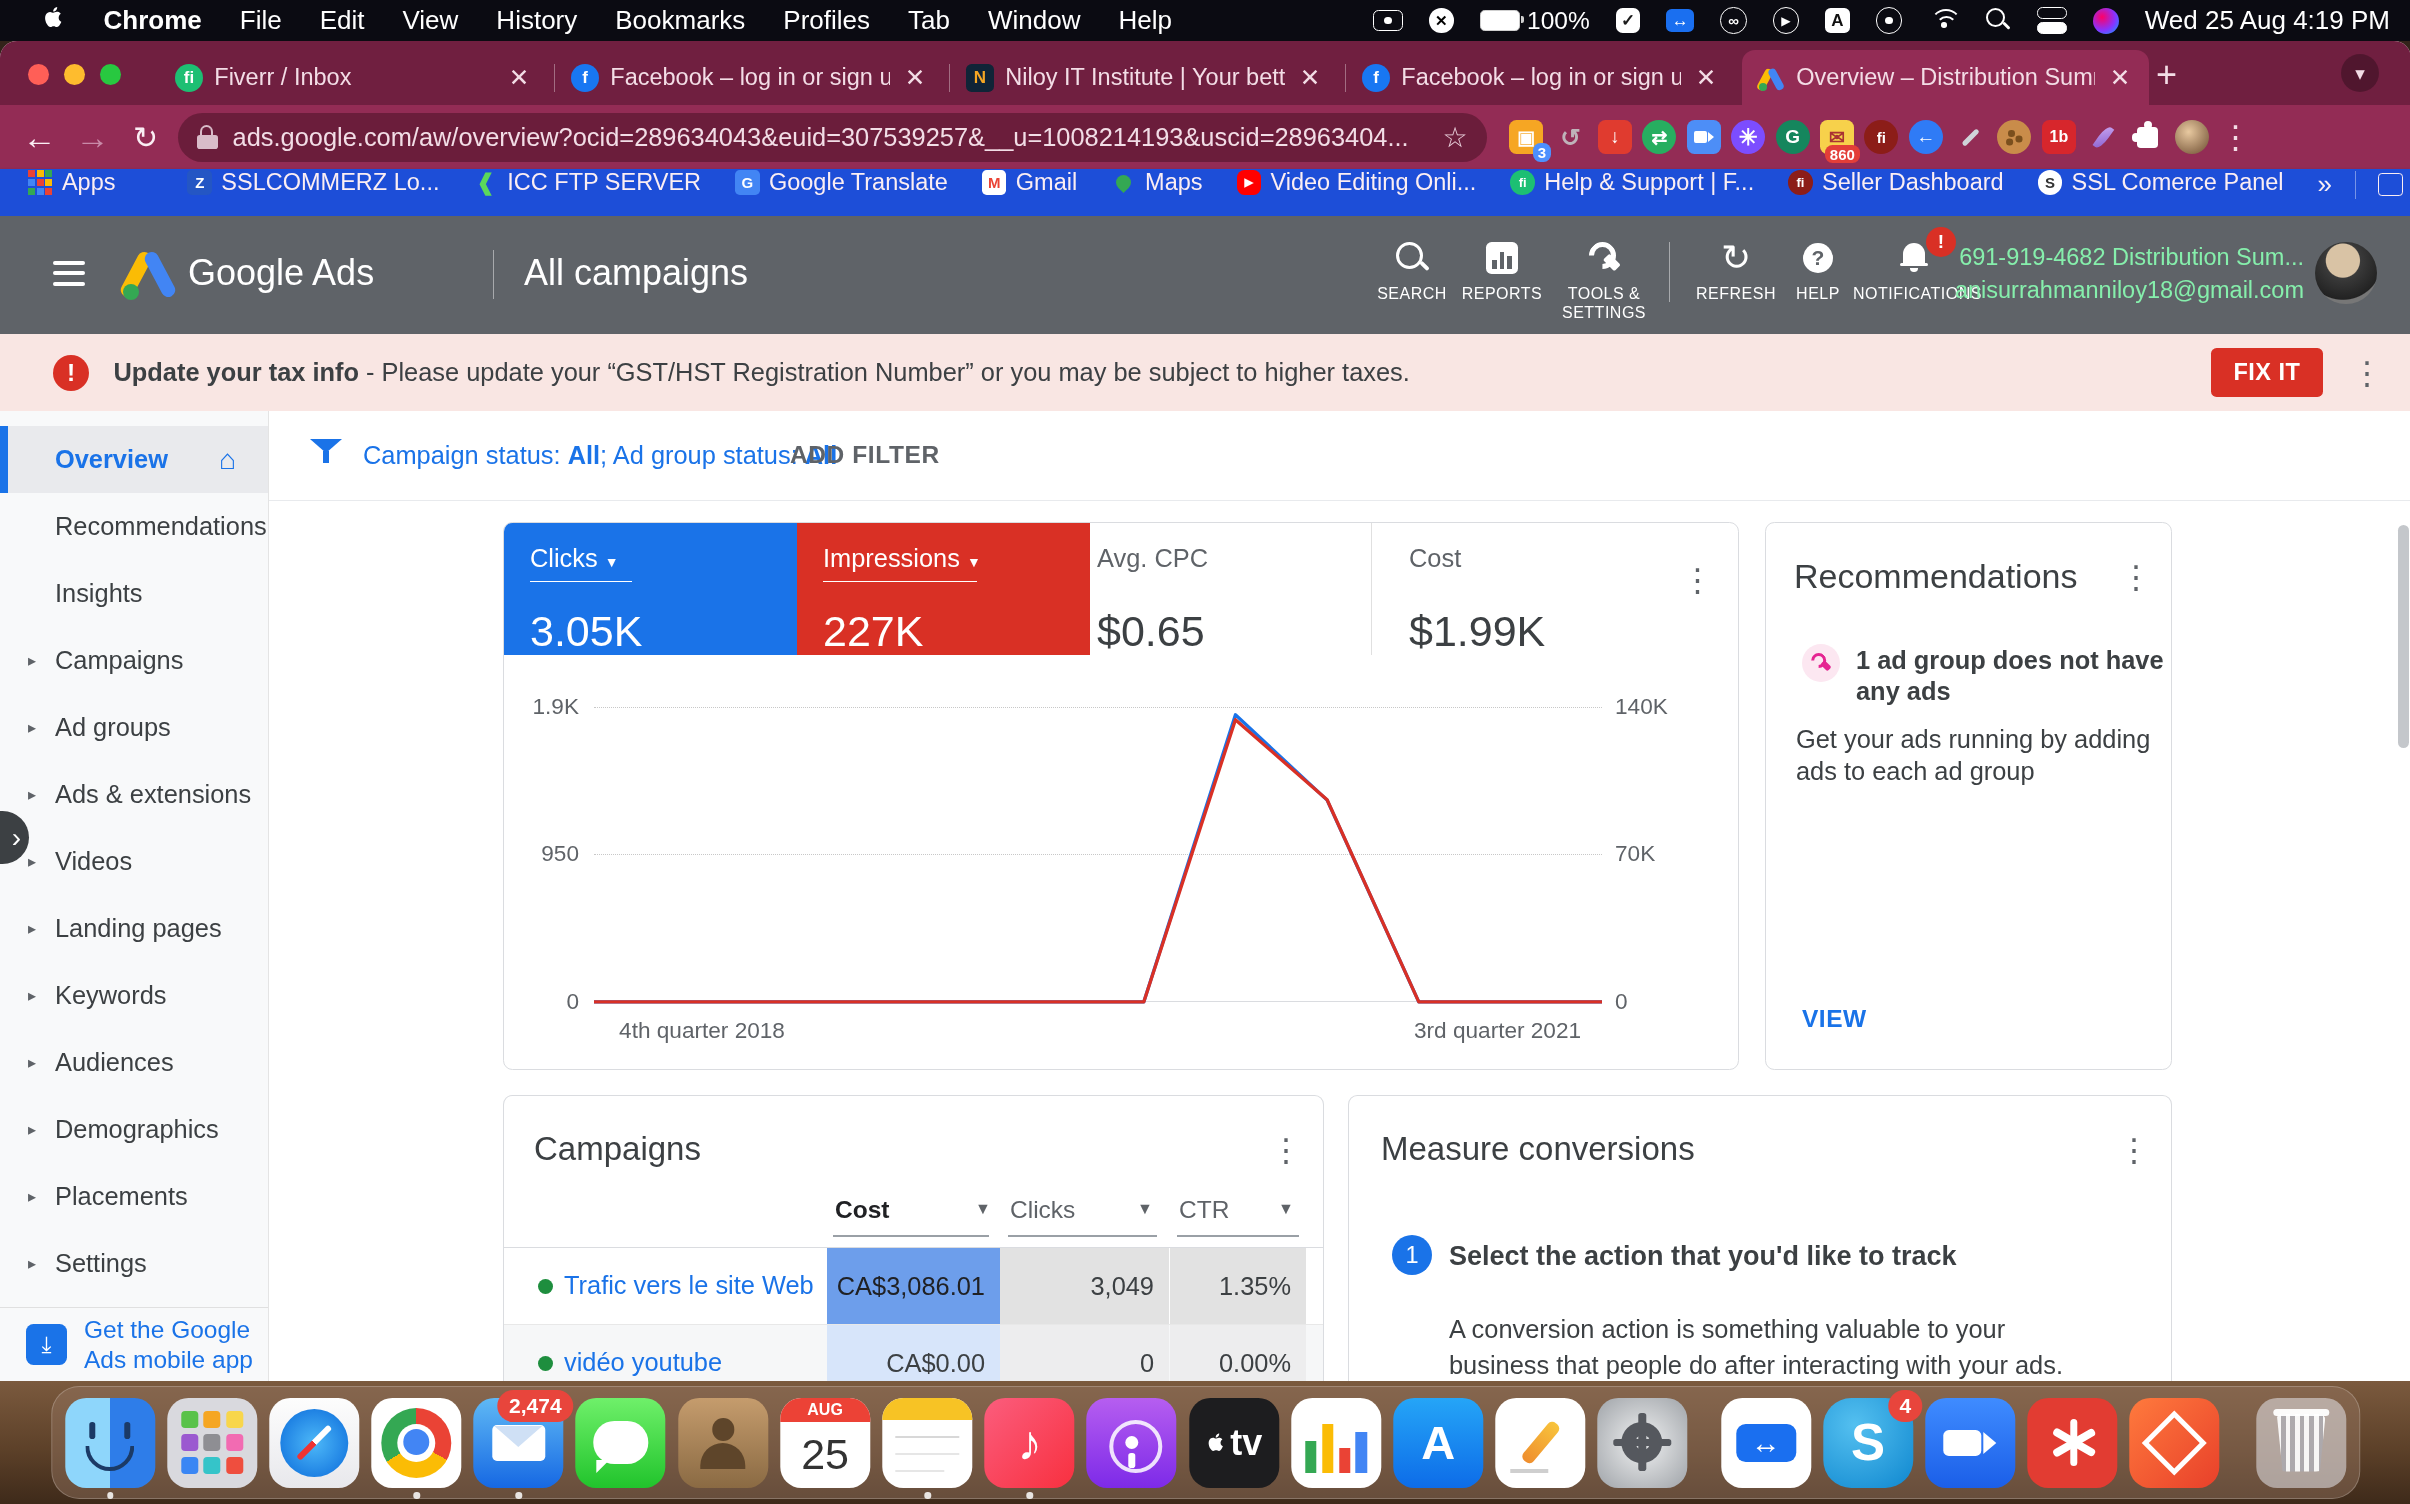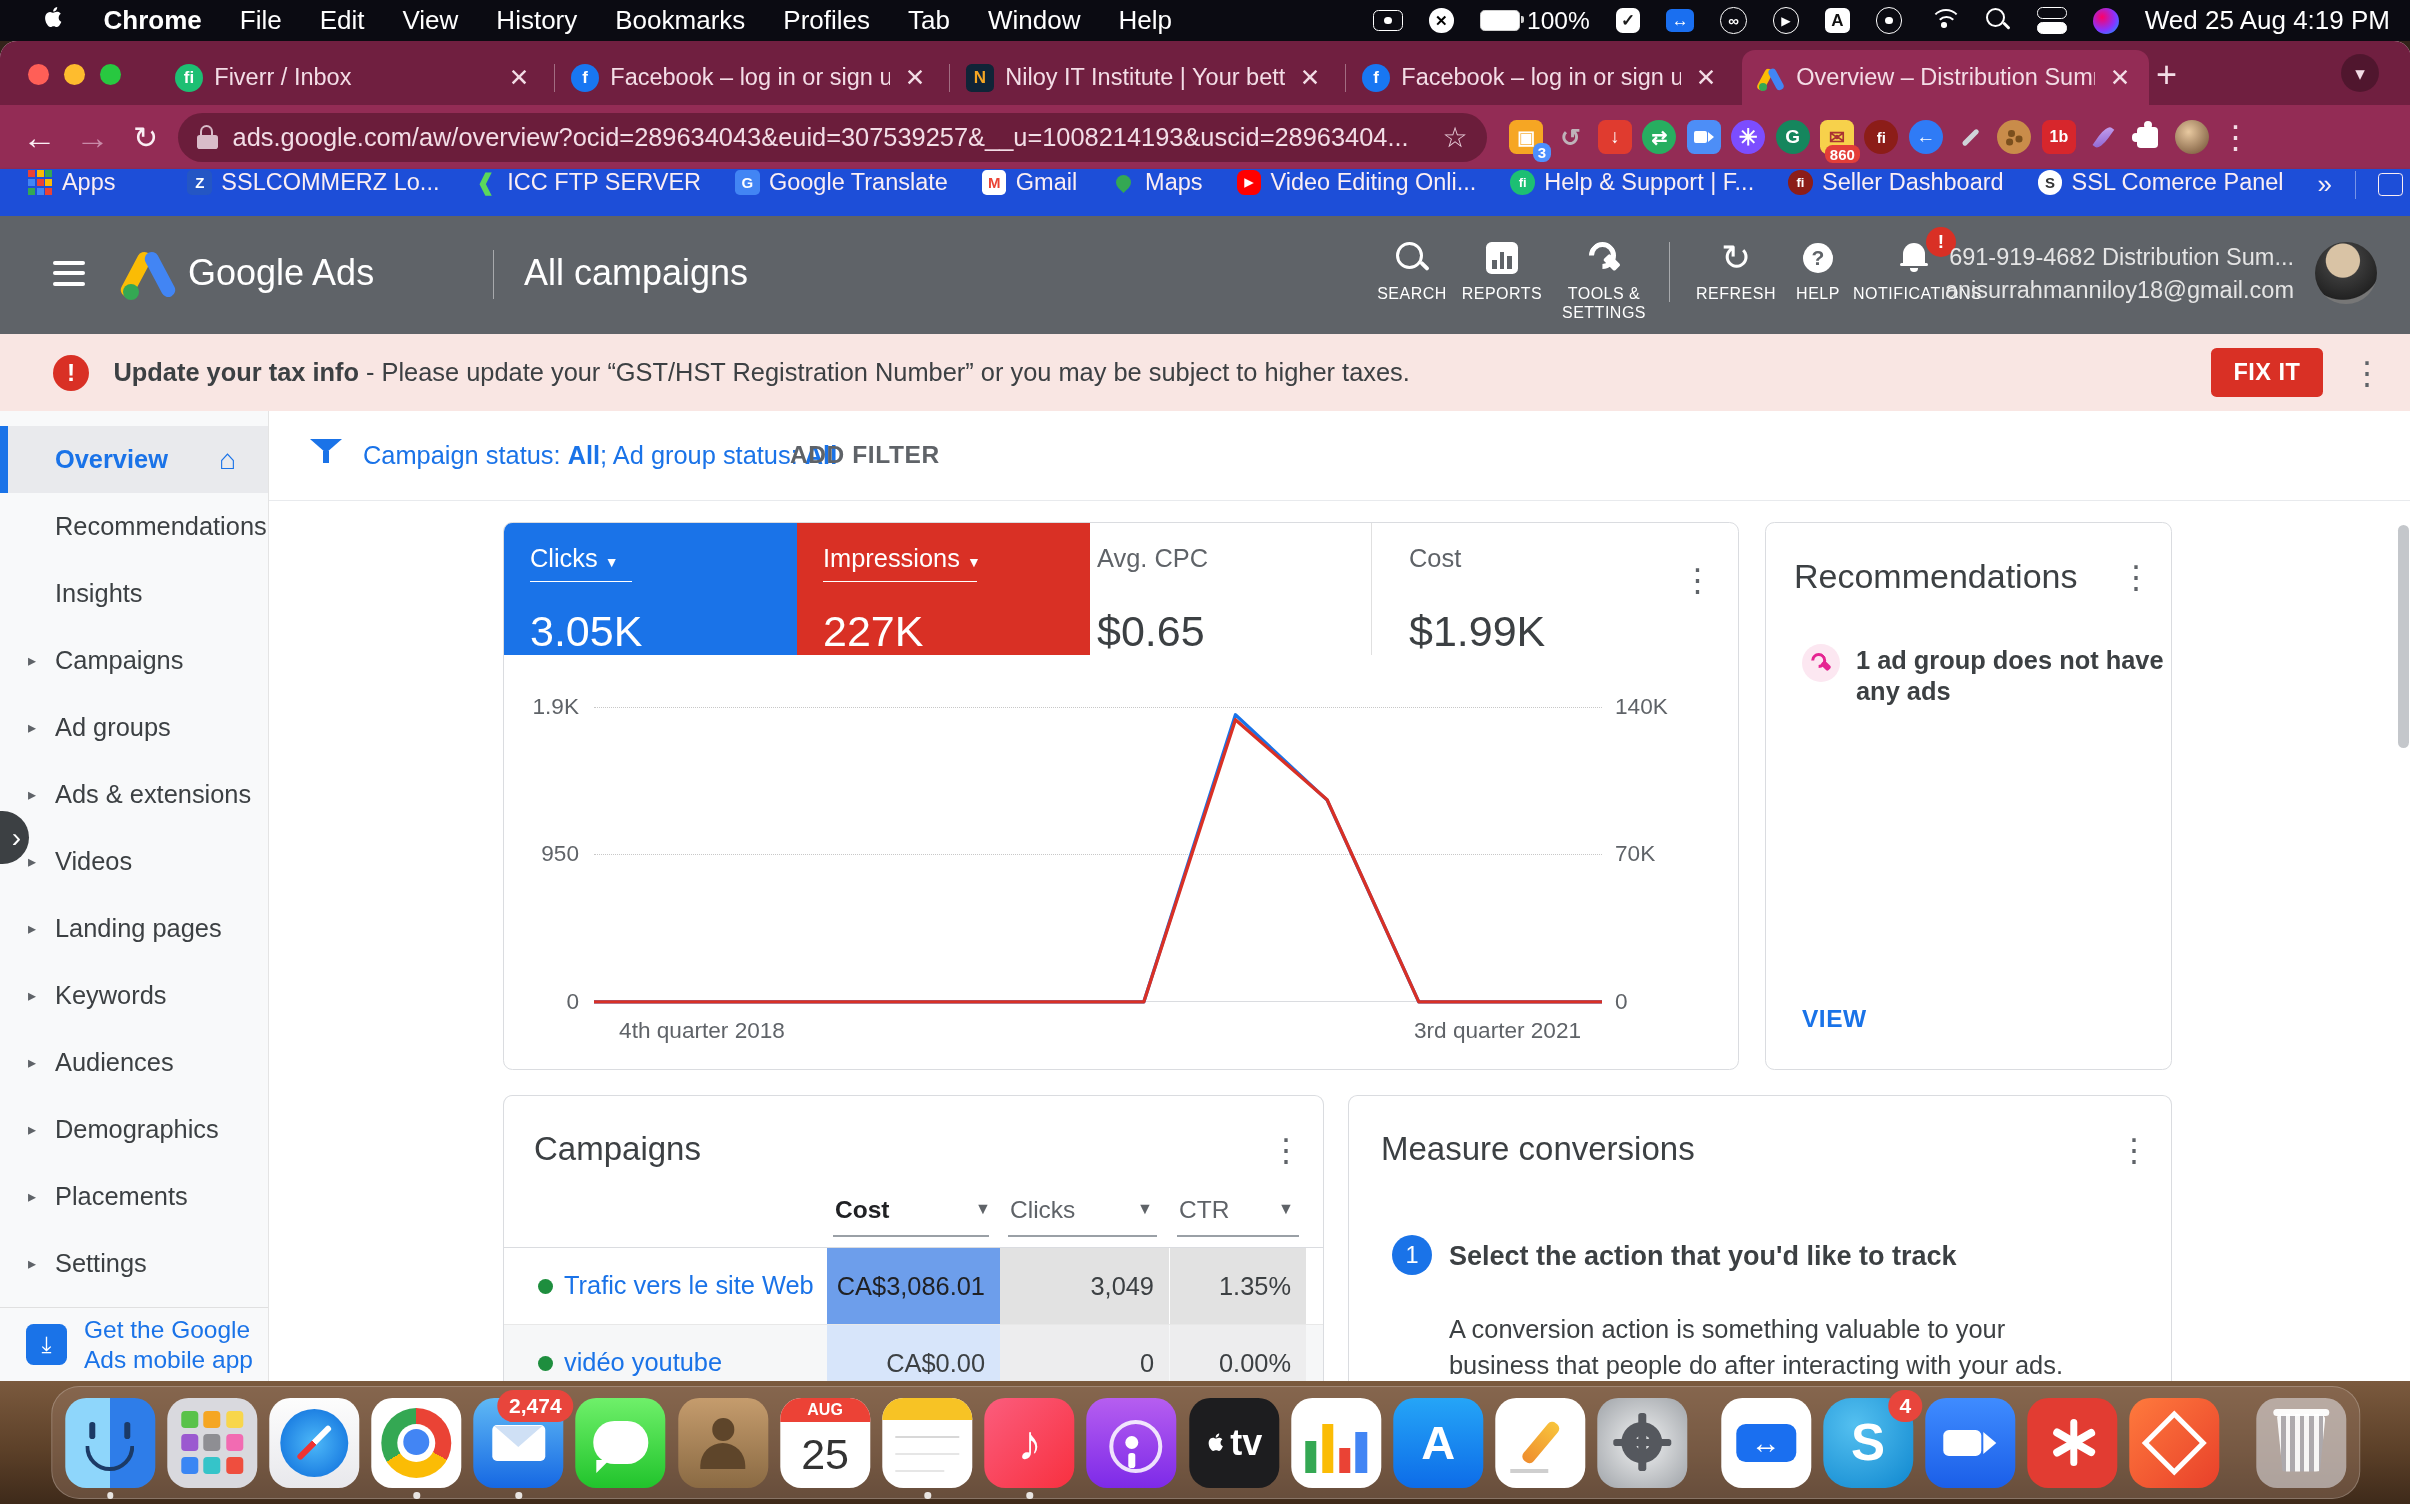--- a/index.html
+++ b/index.html
@@ -372,21 +372,21 @@
         <span class="hico">
           <span style="position:relative;width:28px;height:32px;display:inline-block;">
             <span style="position:absolute;left:2.8px;top:1.9px;width:22.6px;height:21px;background:#fff;border-radius:11.3px 11.3px 1.9px 1.9px;"></span>
             <span style="position:absolute;left:0;top:21px;width:28px;height:3.8px;background:#fff;border-radius:1.9px;"></span>
             <span style="position:absolute;left:10.4px;top:26px;width:7.5px;height:4.7px;background:#fff;border-radius:0 0 3.8px 3.8px;"></span>
           </span>
         </span>
         <div class="lbl">NOTIFICATIONS</div>
         <span style="position:absolute;left:73px;top:-11.3px;width:30px;height:30px;border-radius:50%;background:#d93025;color:#fff;font-size:19px;font-weight:bold;display:flex;align-items:center;justify-content:center;">!</span>
       </span>
-      <span style="position:absolute;right:117px;top:28px;text-align:right;color:#e5e5e5;">
+      <span style="position:absolute;right:107px;top:28px;text-align:right;color:#86efac;">
         <div style="font-size:23.5px;">691-919-4682 Distribution Sum...</div>
         <div style="font-size:23.5px;margin-top:5.6px;">anisurrahmanniloy18@gmail.com</div>
       </span>
       <span style="position:absolute;right:34px;top:26px;width:62px;height:62px;border-radius:50%;background:radial-gradient(circle at 45% 30%,#d9c3a5 30%,#3a3a3a 32%,#222 70%,#777 72%);"></span>
     </div>
 
     <div id="alertbar">
       <span style="margin-left:53px;width:36px;height:36px;border-radius:50%;background:#d93025;color:#fff;font-size:24.5px;font-weight:bold;display:flex;align-items:center;justify-content:center;flex:0 0 auto;">!</span>
       <span style="margin-left:24.5px;font-size:25.4px;color:#3c4043;">
         <b>Update your tax info</b><span> - Please update your “GST/HST Registration Number” or you may be subject to higher taxes.</span>
@@ -512,20 +512,21 @@
       <div class="card" style="left:1496px;top:111px;width:405px;height:546px;">
         <div style="position:absolute;left:28px;top:34px;font-size:34px;color:#3c4043;">Recommendations</div>
         <span class="kebab" style="position:absolute;right:19px;top:38px;">⋮</span>
         <span style="position:absolute;left:36px;top:121px;width:38px;height:38px;border-radius:50%;background:#fce7f1;display:flex;align-items:center;justify-content:center;">
           <span style="position:relative;width:21px;height:21px;display:inline-block;">
             <span style="position:absolute;left:0.9px;top:0.9px;width:9.4px;height:9.4px;border:3.8px solid #e52592;border-radius:50%;border-bottom-color:transparent;transform:rotate(45deg);"></span>
             <span style="position:absolute;left:10.4px;top:10.4px;width:10.4px;height:5.6px;background:#e52592;transform:rotate(45deg);border-radius:1.9px;"></span>
           </span>
         </span>
         <div style="position:absolute;left:90px;top:122px;width:311px;font-size:25.4px;font-weight:bold;color:#3c4043;line-height:31px;">1 ad group does not have any ads</div>
+        <div style="position:absolute;left:30px;top:200px;width:367px;font-size:25.4px;color:#3c4043;line-height:32px;">Get your ads running by adding ads to each ad group</div>
         <div style="position:absolute;left:36px;top:482px;font-size:24.5px;font-weight:bold;color:#1a73e8;letter-spacing:0.5px;">VIEW</div>
       </div>
 
       <div class="card" style="left:234px;top:684px;width:819px;height:294px;border-bottom:none;border-radius:9.4px 9.4px 0 0;">
         <div style="position:absolute;left:30px;top:34px;font-size:33px;color:#3c4043;">Campaigns</div>
         <span class="kebab" style="position:absolute;right:21px;top:38px;">⋮</span>
 
         <span class="thead" style="left:331px;top:100px;font-weight:bold;color:#202124;">Cost</span>
         <span class="thead" style="left:471px;top:104px;font-size:16px;">▼</span>
         <span class="thead" style="left:506px;top:100px;">Clicks</span>

